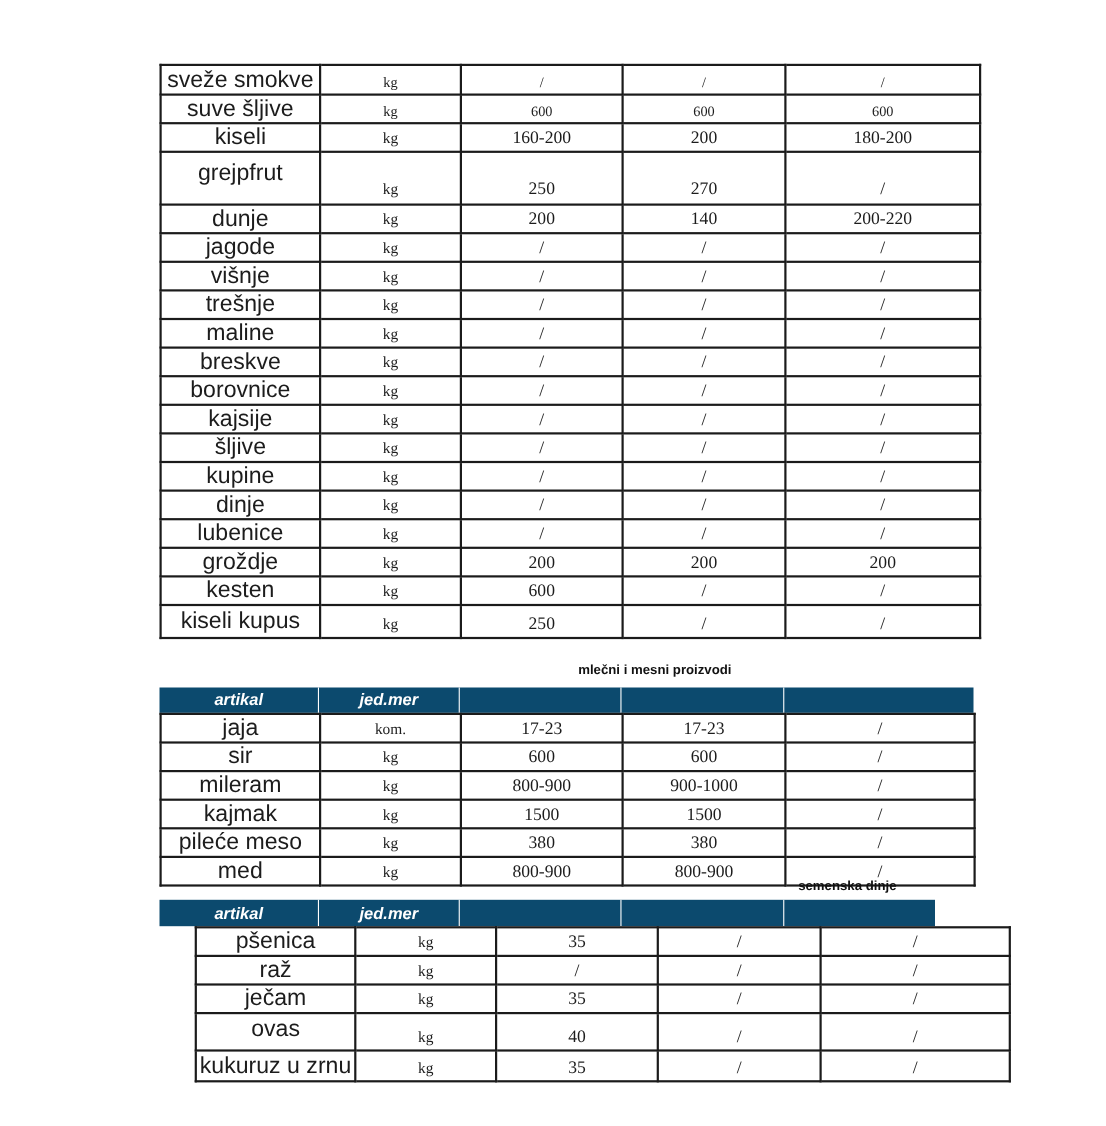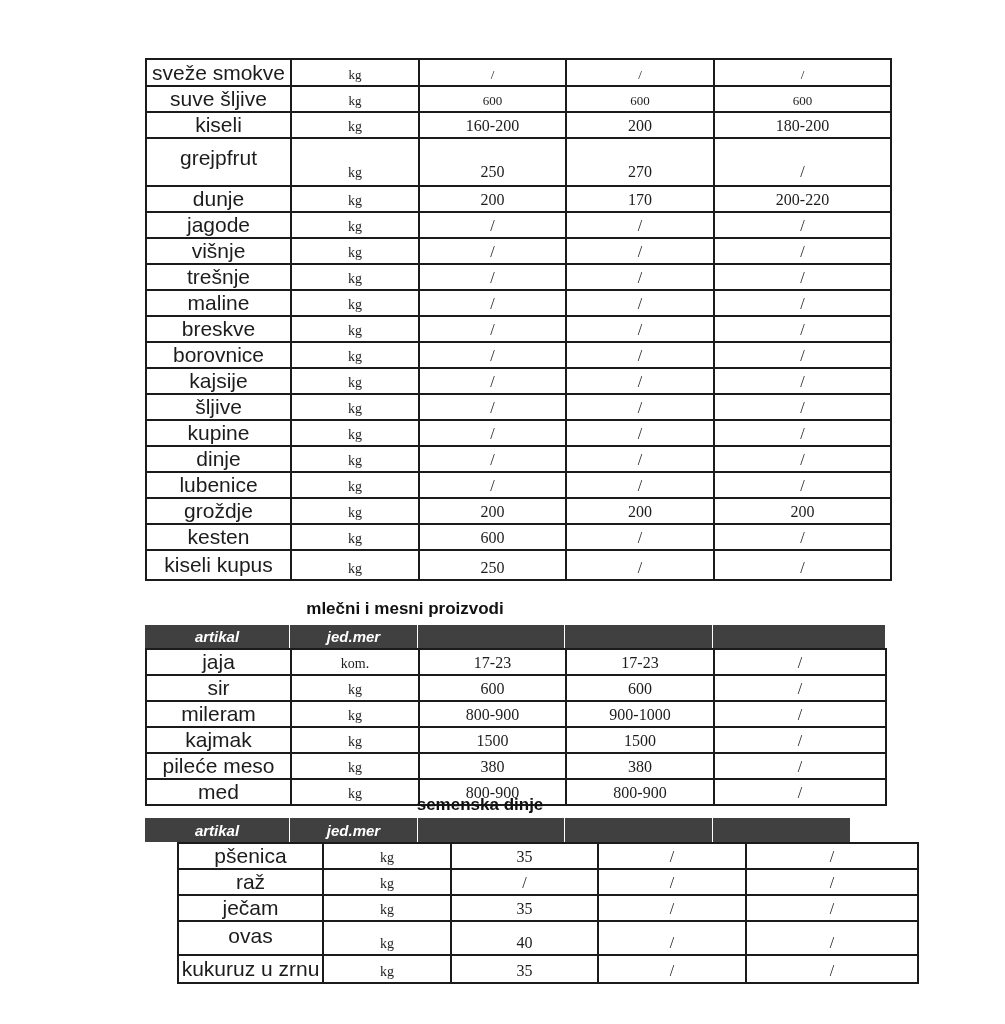--- a/index.html
+++ b/index.html
@@ -69,32 +69,32 @@
   #seeds tr { height: 24px; }
   #seeds tr:nth-child(1) { height: 26px; }
   #seeds tr:nth-child(4) { height: 34px; }
   #seeds tr:nth-child(5) { height: 28px; }
   #seeds tr:nth-child(4) td.label { padding-bottom: 4px; }
 
   
   .section-title {
     position: absolute;
     font-weight: bold;
-    font-size: 17px;
+    font-size: 12px;
     line-height: 22px;
-    text-align: center;
+    text-align: right;
     color: #111111;
   }
   #dairy-title { left: 145px; top: 598px; width: 520px; }
   #seeds-title { left: 145px; top: 794px; width: 670px; }
 
   
   .bar {
     position: absolute;
-    background: #404040;
+    background: #0c4a6e;
     display: flex;
     align-items: stretch;
   }
   .bar span {
     display: flex;
     align-items: center;
     justify-content: center;
     color: #ffffff;
     font-style: italic;
     font-weight: bold;
@@ -148,21 +148,21 @@
           <td class="label">grejpfrut</td>
           <td class="unit">kg</td>
           <td class="val">250</td>
           <td class="val">270</td>
           <td class="val">/</td>
         </tr>
         <tr>
           <td class="label">dunje</td>
           <td class="unit">kg</td>
           <td class="val">200</td>
-          <td class="val">170</td>
+          <td class="val">140</td>
           <td class="val">200-220</td>
         </tr>
         <tr>
           <td class="label">jagode</td>
           <td class="unit">kg</td>
           <td class="val">/</td>
           <td class="val">/</td>
           <td class="val">/</td>
         </tr>
         <tr>

